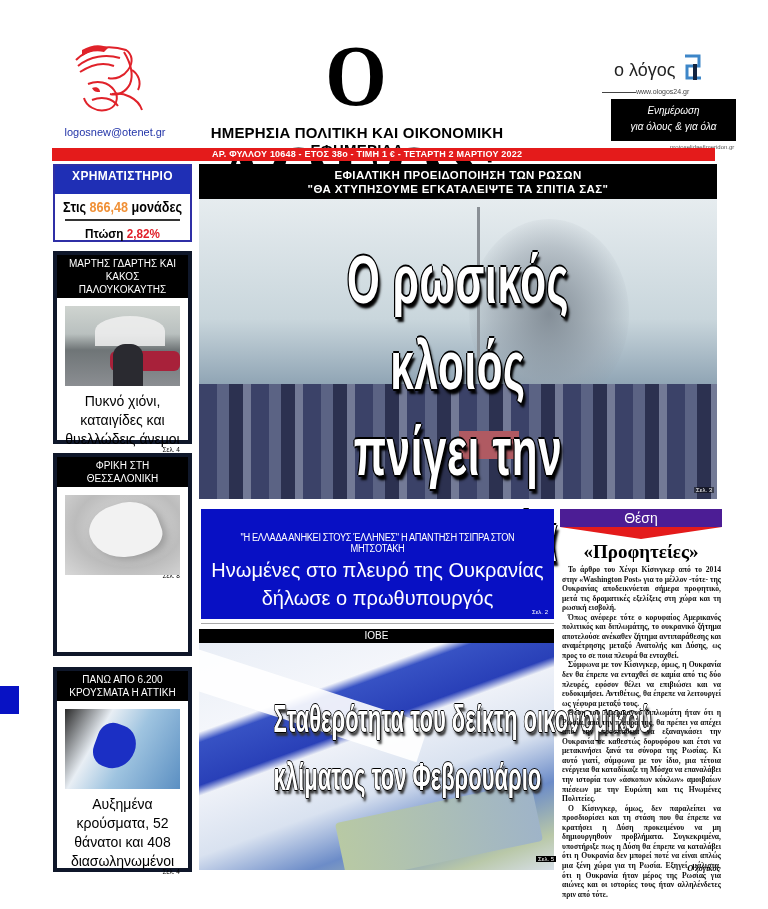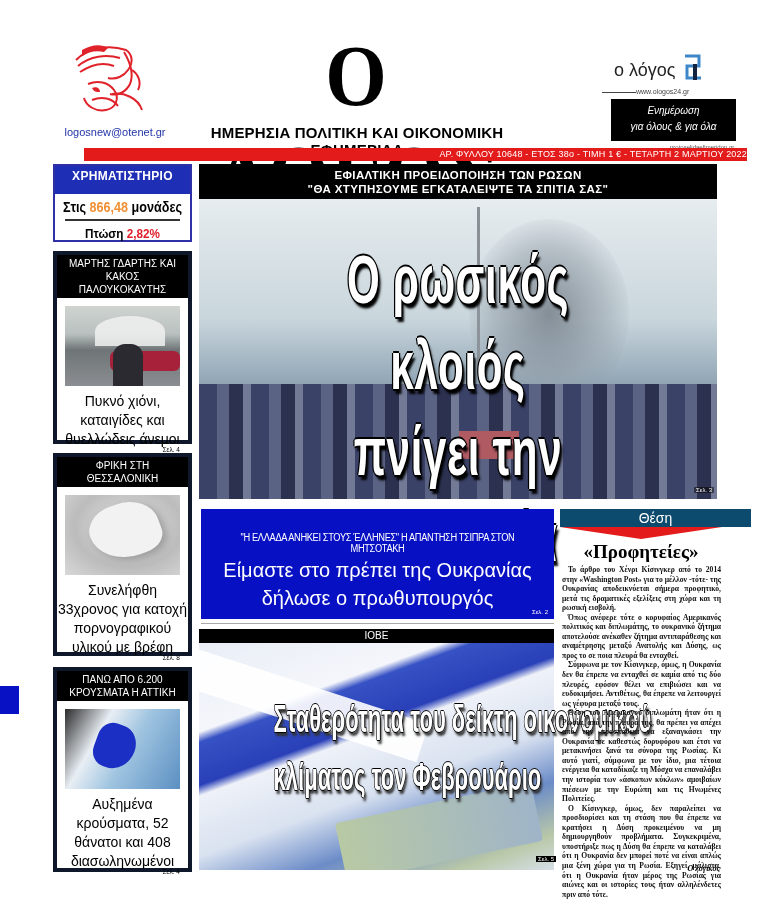--- a/index.html
+++ b/index.html
@@ -20,21 +20,21 @@
   .brand24 .b-text { position: absolute; left: 18px; top: 8px; font-size: 18px; color: #222; }
   .brand24 .b-box { position: absolute; left: 85px; top: 0; width: 24px; height: 30px; }
   .brand24 .b-url { position: absolute; left: 40px; top: 36px; font-size: 7px; color: #444; }
   .brand24 .b-line { position: absolute; left: 6px; top: 40px; width: 34px; height: 1px; background: #444; }
   .tagline { position: absolute; left: 611px; top: 99px; width: 125px; height: 42px; background: #000;
     color: #fff; font-style: italic; font-size: 10px; text-align: center; line-height: 16px; padding-top: 4px; }
   .credit { position: absolute; left: 670px; top: 144px; font-size: 6px; color: #555; }
 
   
   .redbar { position: absolute; left: 52px; top: 148px; width: 663px; height: 13px; background: #e41b1b;
-    color: #fff; font-size: 9px; font-weight: normal; line-height: 13px; text-align: right; padding-left: 160px; letter-spacing: 0.2px; margin-left: 32px; }
+    color: #fff; font-size: 9px; font-weight: bold; line-height: 13px; text-align: left; padding-left: 160px; letter-spacing: 0.2px; }
 
   
   .stock { position: absolute; left: 53px; top: 164px; width: 139px; height: 78px; border: 2px solid #2f2fa6; }
   .stock .hd { height: 28px; background: #1f2fb5; color: #fff; font-weight: bold; font-size: 12px;
     text-align: center; line-height: 20px; letter-spacing: 0.3px; }
   .stock .l1 { text-align: center; font-size: 14px; font-weight: bold; margin-top: 5px; transform: scaleX(0.9); }
   .stock .l1 .num { color: #f09036; }
   .stock .sep { height: 2px; background: #333; margin: 4px 10px 0 10px; }
   .stock .l2 { text-align: center; font-size: 13px; font-weight: bold; margin-top: 5px; transform: scaleX(0.9); }
   .stock .l2 .pct { color: #e0202a; }
@@ -90,21 +90,21 @@
     background: linear-gradient(160deg, #e9eef6 0%, #f4f6fb 25%, #3752c4 28%, #2940b8 40%, #eef1f8 43%, #d9e2f0 60%, #6c8cc8 75%, #b9c8a8 90%, #d7dfe8 100%); }
   .iobe-ph .band { position: absolute; left: -30px; top: 40px; width: 260px; height: 40px; background: #fff; transform: rotate(18deg); opacity: 0.9; }
   .iobe-ph .note { position: absolute; left: 140px; bottom: 8px; width: 200px; height: 60px; background: linear-gradient(90deg,#b8c9a4,#9fb4c8); transform: rotate(-12deg); border-radius: 4px; }
   .iobe-ttl { position: absolute; left: 199px; top: 690px; width: 355px; text-align: center; color: #fff;
     font-weight: bold; font-size: 38px; line-height: 58px; transform: scaleX(0.58); transform-origin: center;
     text-shadow: -1px 0 #000, 1px 0 #000, 0 -1px #000, 0 1px #000, 3px 4px 3px #333; }
   .iobe-ttl span { display: block; white-space: nowrap; }
   .iobe-pg { position: absolute; left: 536px; top: 856px; font-size: 6px; color: #fff; background: #000; padding: 0 2px; }
 
   
-  .thesi { position: absolute; left: 560px; top: 509px; width: 191px; height: 18px; background: #0c4a6e; color: #fff;
+  .thesi { position: absolute; left: 560px; top: 509px; width: 162px; height: 18px; background: #4c1d95; color: #fff;
     text-align: center; font-size: 14px; line-height: 18px; }
   .thesi-arrow { position: absolute; left: 560px; top: 527px; width: 0; height: 0;
     border-left: 81px solid transparent; border-right: 81px solid transparent; border-top: 12px solid #e41b1b; }
   .op-title { position: absolute; left: 560px; top: 541px; width: 162px; text-align: center;
     font-family: "Liberation Serif", serif; font-weight: bold; font-size: 19px; }
   .op-body { position: absolute; left: 562px; top: 565px; width: 159px;
     font-family: "Liberation Serif", serif; font-weight: bold; font-size: 7.6px; line-height: 9.55px;
     text-align: justify; color: #111; }
   .op-body p { text-indent: 6px; }
   .op-sign { position: absolute; left: 560px; top: 864px; width: 160px; text-align: right;
@@ -178,21 +178,20 @@
   </div>
   <div class="txt">Πυκνό χιόνι, καταιγίδες και θυελλώδεις άνεμοι</div>
   <div class="pg">Σελ. 4</div>
 </div>
 
 <div class="sidebox box2">
   <div class="hd">ΦΡΙΚΗ ΣΤΗ ΘΕΣΣΑΛΟΝΙΚΗ</div>
   <div class="ph ph-foot">
     <div class="ft"></div>
   </div>
-  <div class="txt">Συνελήφθη 33χρονος για κατοχή πορνογραφικού υλικού με βρέφη</div>
   <div class="pg">Σελ. 8</div>
 </div>
 
 <div class="sidebox box3">
   <div class="hd">ΠΑΝΩ ΑΠΟ 6.200 ΚΡΟΥΣΜΑΤΑ Η ΑΤΤΙΚΗ</div>
   <div class="ph ph-lab">
     <div class="glove"></div>
   </div>
   <div class="txt">Αυξημένα κρούσματα, 52 θάνατοι και 408 διασωληνωμένοι</div>
   <div class="pg">Σελ. 4</div>
@@ -211,21 +210,21 @@
   <div class="roof"></div>
 </div>
 <div class="lead-ttl">
   <div>Ο ρωσικός κλοιός</div>
   <div>πνίγει την Ουκρανία</div>
 </div>
 <div class="lead-pg">Σελ. 3</div>
 
 <div class="blue">
   <div class="kick">"Η ΕΛΛΑΔΑ ΑΝΗΚΕΙ ΣΤΟΥΣ ΈΛΛΗΝΕΣ" Η ΑΠΑΝΤΗΣΗ ΤΣΙΠΡΑ ΣΤΟΝ ΜΗΤΣΟΤΑΚΗ</div>
-  <div class="hl">Είμαστε στο πρέπει της Ουκρανίας</div>
+  <div class="hl">Ηνωμένες στο πλευρό της Ουκρανίας</div>
   <div class="hl">δήλωσε ο πρωθυπουργός</div>
   <div class="pg">Σελ. 2</div>
 </div>
 <div class="rule"></div>
 
 <div class="iobe-hd">ΙΟΒΕ</div>
 <div class="iobe-ph">
   <div class="band"></div>
   <div class="note"></div>
 </div>

